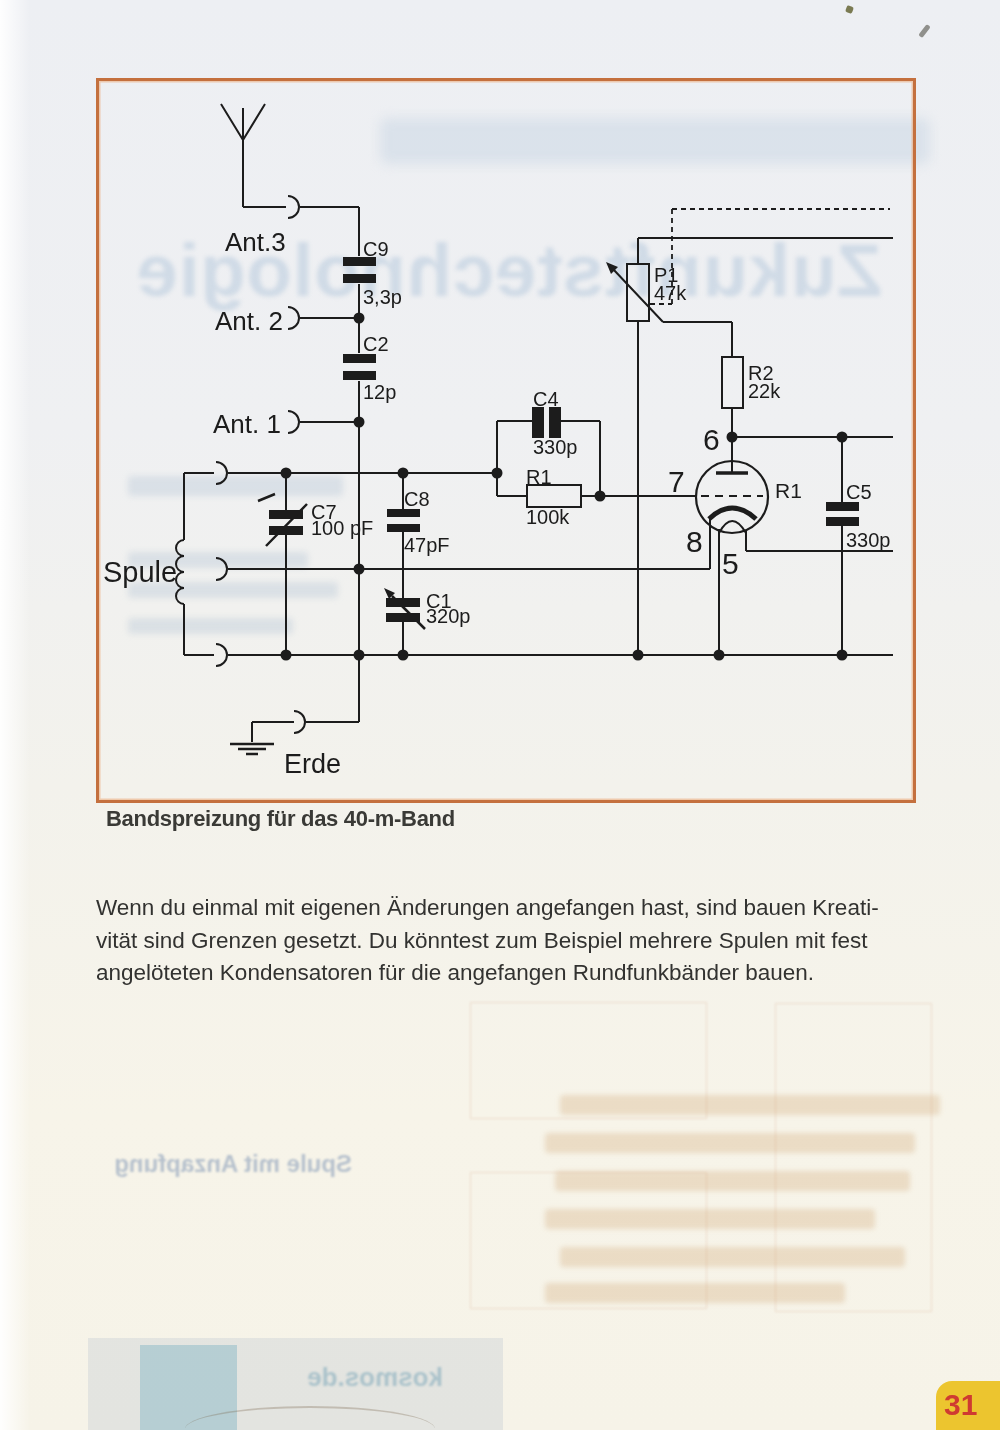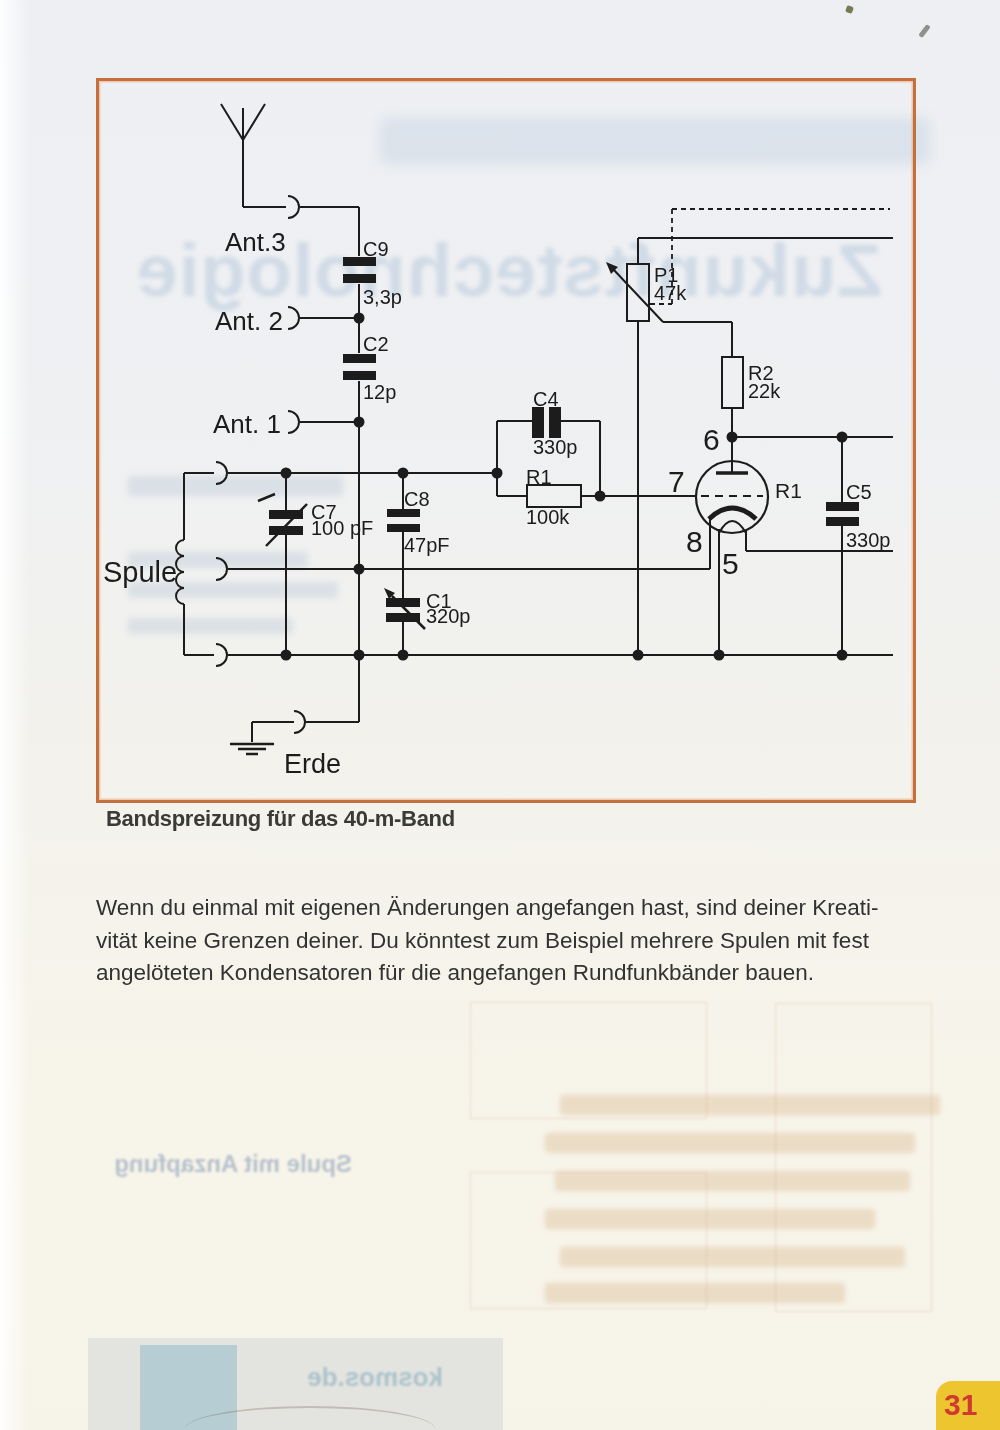--- a/index.html
+++ b/index.html
@@ -250,22 +250,22 @@
       <text class="pin" x="722" y="574">5</text>
       <text class="tlbl" x="775" y="498">R1</text>
       <text style="font-size:29px" x="103" y="582">Spule</text>
       <text style="font-size:27px" x="284" y="773">Erde</text>
     </g>
   </svg>
 
   <div class="abs caption">Bandspreizung für das 40-m-Band</div>
 
   <div class="abs bodytext">
-    <span>Wenn du einmal mit eigenen Änderungen angefangen hast, sind deiner Kreati-</span>
-    <span>vität keine Grenzen deiner. Du könntest zum Beispiel mehrere Spulen mit fest</span>
+    <span>Wenn du einmal mit eigenen Änderungen angefangen hast, sind bauen Kreati-</span>
+    <span>vität sind Grenzen gesetzt. Du könntest zum Beispiel mehrere Spulen mit fest</span>
     <span>angelöteten Kondensatoren für die angefangen Rundfunkbänder bauen.</span>
   </div>
 
   <div class="abs tab">
     <span class="tab-num">31</span>
   </div>
 
 </div>
 
 </body></html>

